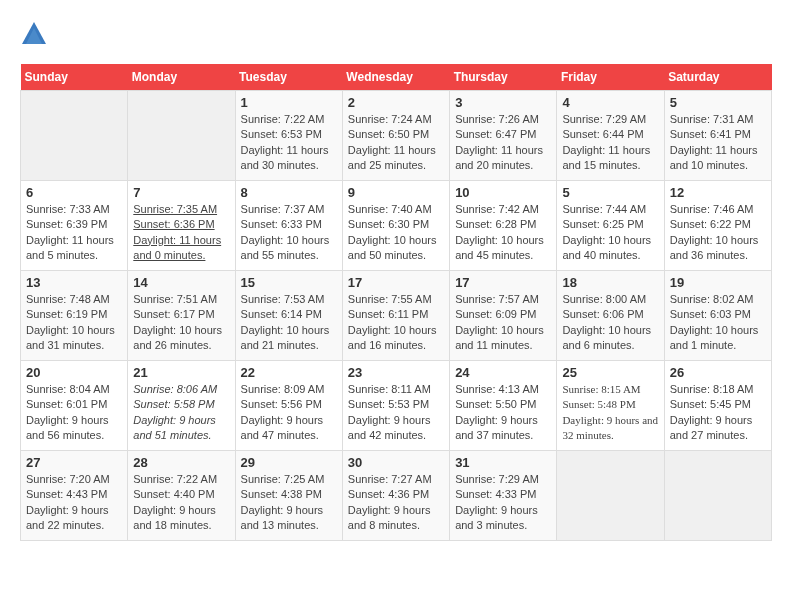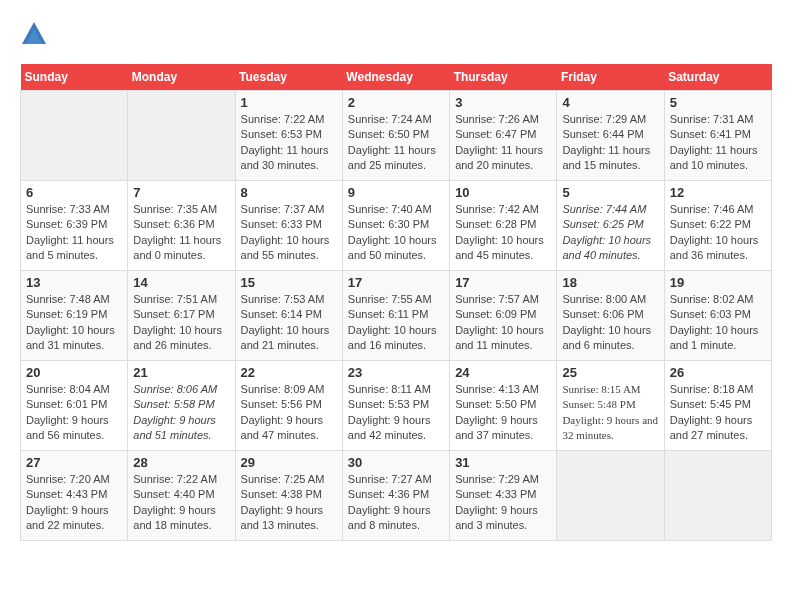--- a/index.html
+++ b/index.html
@@ -167,21 +167,21 @@
       </tr>
       <tr>
         <td>
           <span class="day-num">6</span>
           <div class="day-info" style="white-space: pre-line;">Sunrise: 7:33 AM
 Sunset: 6:39 PM
 Daylight: 11 hours and 5 minutes.</div>
         </td>
         <td>
           <span class="day-num">7</span>
-          <div class="day-info" style="white-space: pre-line;">Sunrise: 7:35 AM
+          <div class="day-info" style="white-space: pre-line; text-decoration: underline;">Sunrise: 7:35 AM
 Sunset: 6:36 PM
 Daylight: 11 hours and 0 minutes.</div>
         </td>
         <td>
           <span class="day-num">8</span>
           <div class="day-info" style="white-space: pre-line;">Sunrise: 7:37 AM
 Sunset: 6:33 PM
 Daylight: 10 hours and 55 minutes.</div>
         </td>
         <td>
@@ -191,21 +191,21 @@
 Daylight: 10 hours and 50 minutes.</div>
         </td>
         <td>
           <span class="day-num">10</span>
           <div class="day-info" style="white-space: pre-line;">Sunrise: 7:42 AM
 Sunset: 6:28 PM
 Daylight: 10 hours and 45 minutes.</div>
         </td>
         <td>
           <span class="day-num">5</span>
-          <div class="day-info" style="white-space: pre-line; font-style: italic;">Sunrise: 7:44 AM
+          <div class="day-info" style="white-space: pre-line;">Sunrise: 7:44 AM
 Sunset: 6:25 PM
 Daylight: 10 hours and 40 minutes.</div>
         </td>
         <td>
           <span class="day-num">12</span>
           <div class="day-info" style="white-space: pre-line;">Sunrise: 7:46 AM
 Sunset: 6:22 PM
 Daylight: 10 hours and 36 minutes.</div>
         </td>
       </tr>

